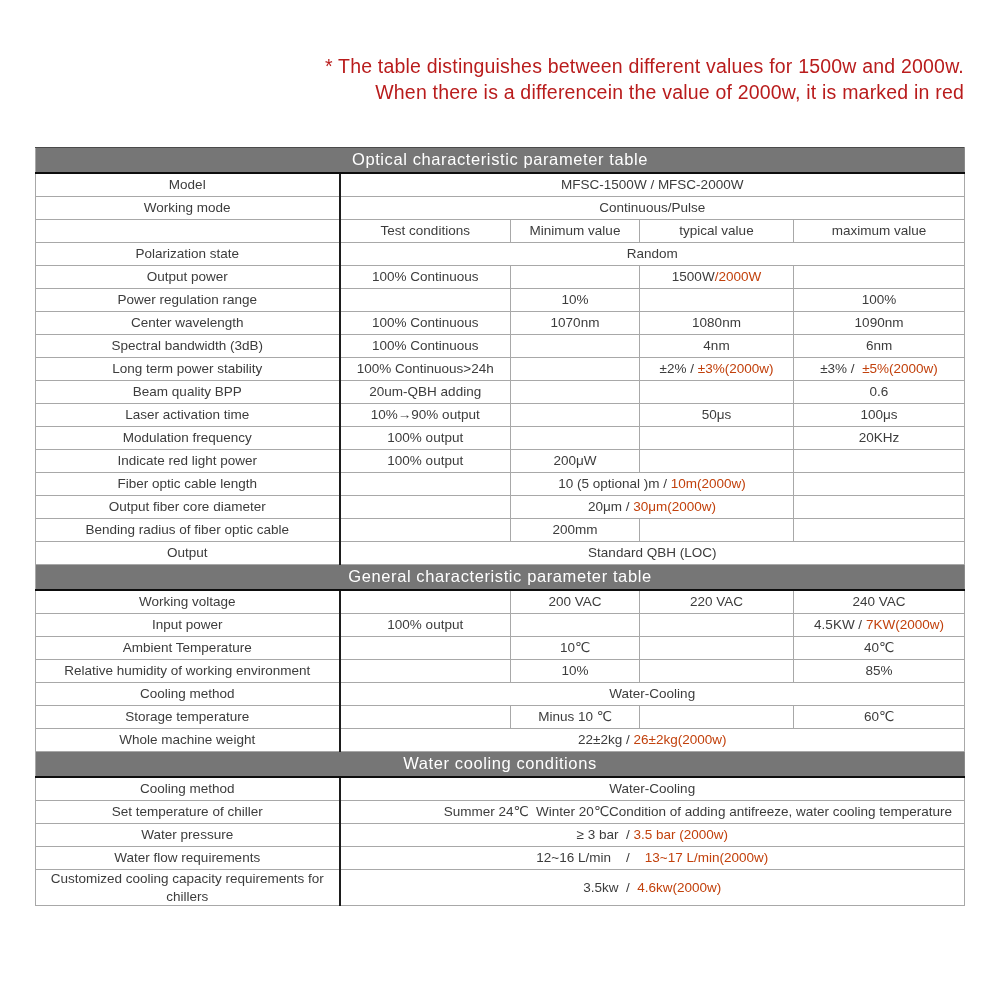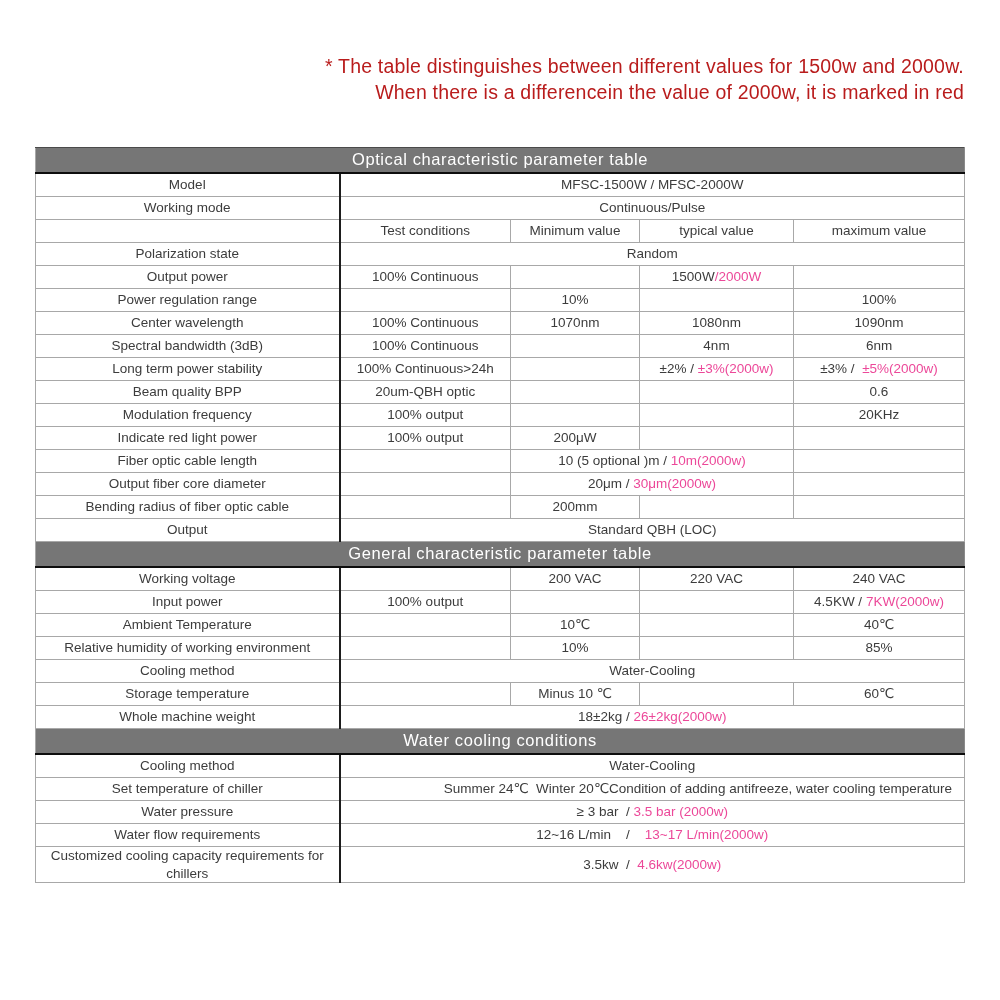--- a/index.html
+++ b/index.html
@@ -26,21 +26,21 @@
   }
   tr td:first-child{border-left:1px solid #a8a8a8;}
   td.param{border-right:2px solid #1d1d1d;}
   td.sec{
     background:#767676;color:#ffffff;
     font-size:16.5px;letter-spacing:0.6px;height:24px;
     border-top:1px solid #4a4a4a;
     border-bottom:2px solid #0d0d0d;
     border-left:1px solid #8a8a8a;border-right:1px solid #8a8a8a;
   }
-  .red{color:#ec4899;}
+  .red{color:#c2410c;}
   .split{
     display:flex;justify-content:flex-end;align-items:center;
     padding:0 8px;
   }
 </style>
 </head>
 <body>
 
 <div class="note">
   <div>* The table distinguishes between different values for 1500w and 2000w.</div>
@@ -108,24 +108,31 @@
       </tr>
       <tr>
         <td class="param"><span>Long term power stability</span></td>
         <td><span>100% Continuous&gt;24h</span></td>
         <td><span></span></td>
         <td><span>±2% / </span><span class="red">±3%(2000w)</span></td>
         <td><span>±3% /  </span><span class="red">±5%(2000w)</span></td>
       </tr>
       <tr>
         <td class="param"><span>Beam quality BPP</span></td>
-        <td><span>20um-QBH optic</span></td>
+        <td><span>20um-QBH adding</span></td>
         <td><span></span></td>
         <td><span></span></td>
         <td><span>0.6</span></td>
+      </tr>
+      <tr>
+        <td class="param"><span>Laser activation time</span></td>
+        <td><span>10%→90% output</span></td>
+        <td><span></span></td>
+        <td><span>50μs</span></td>
+        <td><span>100μs</span></td>
       </tr>
       <tr>
         <td class="param"><span>Modulation frequency</span></td>
         <td><span>100% output</span></td>
         <td><span></span></td>
         <td><span></span></td>
         <td><span>20KHz</span></td>
       </tr>
       <tr>
         <td class="param"><span>Indicate red light power</span></td>
@@ -194,21 +201,21 @@
       </tr>
       <tr>
         <td class="param"><span>Storage temperature</span></td>
         <td><span></span></td>
         <td><span>Minus 10 ℃</span></td>
         <td><span></span></td>
         <td><span>60℃</span></td>
       </tr>
       <tr>
         <td class="param"><span>Whole machine weight</span></td>
-        <td colspan="4"><span>18±2kg / </span><span class="red">26±2kg(2000w)</span></td>
+        <td colspan="4"><span>22±2kg / </span><span class="red">26±2kg(2000w)</span></td>
       </tr>
       <tr>
         <td colspan="5" class="sec">Water cooling conditions</td>
       </tr>
       <tr>
         <td class="param"><span>Cooling method</span></td>
         <td colspan="4"><span>Water-Cooling</span></td>
       </tr>
       <tr>
         <td class="param"><span>Set temperature of chiller</span></td>

